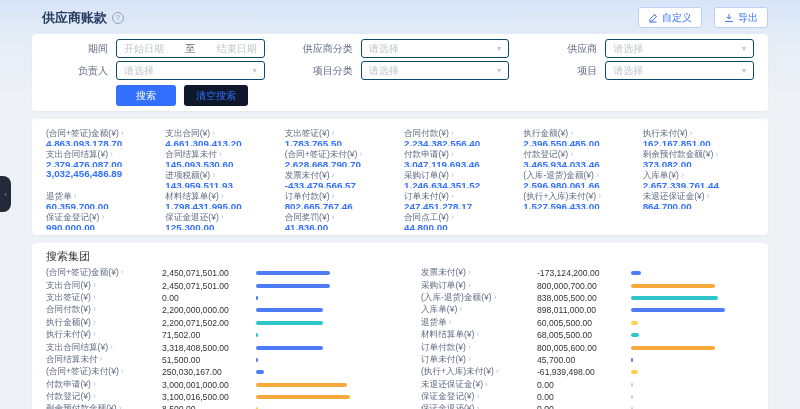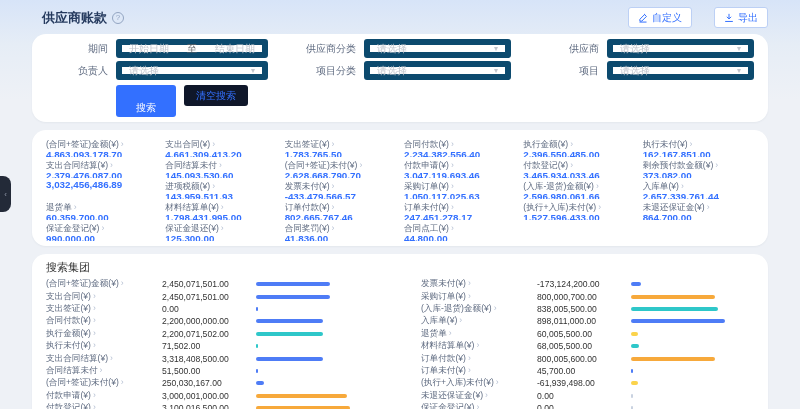--- a/index.html
+++ b/index.html
@@ -10,43 +10,43 @@
     background-image:linear-gradient(180deg,#d7e4f8 0%,#e6edf6 45px,#eef1f6 100px);
     background-repeat:no-repeat; background-size:100% 110px;
     position:relative; color:#333;
   }
   
   .header { display:flex; align-items:center; justify-content:space-between; padding:7px 32px 6px 42px; }
   .title-wrap { display:flex; align-items:center; }
   .page-title { font-size:13px; font-weight:bold; color:#253a5e; }
   .help { width:12px; height:12px; border-radius:50%; border:1px solid #93a5c2; color:#93a5c2;
           font-size:8px; display:inline-flex; align-items:center; justify-content:center; margin-left:5px; cursor:pointer; }
-  .header-actions { display:flex; gap:22px; }
+  .header-actions { display:flex; gap:12px; }
   .btn-outline { display:inline-flex; align-items:center; gap:4px; height:21px; padding:0 9px;
                  background:#fff; border:1px solid #bcd0f5; border-radius:3px; color:#3370ff;
                  font-size:10px; cursor:pointer; }
   .btn-outline svg { display:block; }
   
-  .card { background:#fff; border-radius:14px; margin:0 32px; box-shadow:0 1px 2px rgba(31,56,88,.05); }
+  .card { background:#fff; border-radius:4px; margin:0 32px; box-shadow:0 1px 2px rgba(31,56,88,.05); }
   
   #filter-card { padding:5px 14px 5px; }
   .filter-grid { display:grid; grid-template-columns:1fr 1fr 1fr; column-gap:26px; row-gap:3px; }
   .field { display:flex; align-items:center; }
   .field-label { width:62px; flex:none; text-align:right; margin-right:8px; font-size:10px; color:#5f6b81; white-space:nowrap; }
-  .control { flex:1; height:19px; border:6px solid #0c4a6e; border-radius:3px; background:#fff;
+  .control { flex:1; height:19px; border:1px solid #0c4a6e; border-radius:3px; background:#fff;
              display:flex; align-items:center; padding:0 7px; font-size:10px; min-width:0; }
   .daterange { justify-content:space-between; }
   .daterange input { border:none; outline:none; width:56px; font-size:10px; color:#606266; background:transparent; min-width:0; }
   .daterange input::placeholder { color:#c0c4cc; }
   .sep { color:#606266; font-size:10px; flex:none; padding:0 2px; }
   .select { justify-content:space-between; cursor:pointer; }
   .select .ph { color:#c0c4cc; white-space:nowrap; overflow:hidden; }
   .select .arrow { color:#c0c4cc; font-size:8px; flex:none; margin-left:4px; }
   .filter-actions { margin-top:5px; padding-left:70px; display:flex; gap:8px; }
-  .btn-primary { background:#3370ff; color:#fff; border:none; border-radius:3px; height:21px; padding:16px 20px; font-size:10px; cursor:pointer; }
+  .btn-primary { background:#3370ff; color:#fff; border:none; border-radius:3px; height:21px; padding:4px 20px; font-size:10px; cursor:pointer; }
   .btn-soft { background:#0f172a; color:#3370ff; border:none; border-radius:3px; height:21px; padding:0 12px; font-size:10px; cursor:pointer; }
   
   #metrics-card { margin-top:8px; padding:7px 14px 5px; }
   .metrics-grid { display:grid; grid-template-columns:repeat(6,1fr); column-gap:8px; row-gap:1px; }
   .metric { height:20px; cursor:pointer; overflow:hidden; }
   .m-top { line-height:9px; white-space:nowrap; }
   .m-label { font-size:8.6px; color:#5f6b81; }
   .m-chevron { font-size:8.6px; color:#b4bfd2; margin-left:2px; }
   .m-value { font-size:9.8px; line-height:11px; font-weight:bold; color:#3370ff; white-space:nowrap; }
   
@@ -244,21 +244,21 @@
     <div class="m-top">
       <span class="m-label">发票未付(¥)</span><span class="m-chevron">›</span>
     </div>
     <div class="m-value">-433,479,566.57</div>
   </div>
 
   <div class="metric">
     <div class="m-top">
       <span class="m-label">采购订单(¥)</span><span class="m-chevron">›</span>
     </div>
-    <div class="m-value">1,050,117,025.63</div>
+    <div class="m-value">1,246,634,351.52</div>
   </div>
 
   <div class="metric">
     <div class="m-top">
       <span class="m-label">(入库-退货)金额(¥)</span><span class="m-chevron">›</span>
     </div>
     <div class="m-value">2,596,980,061.66</div>
   </div>
 
   <div class="metric">

